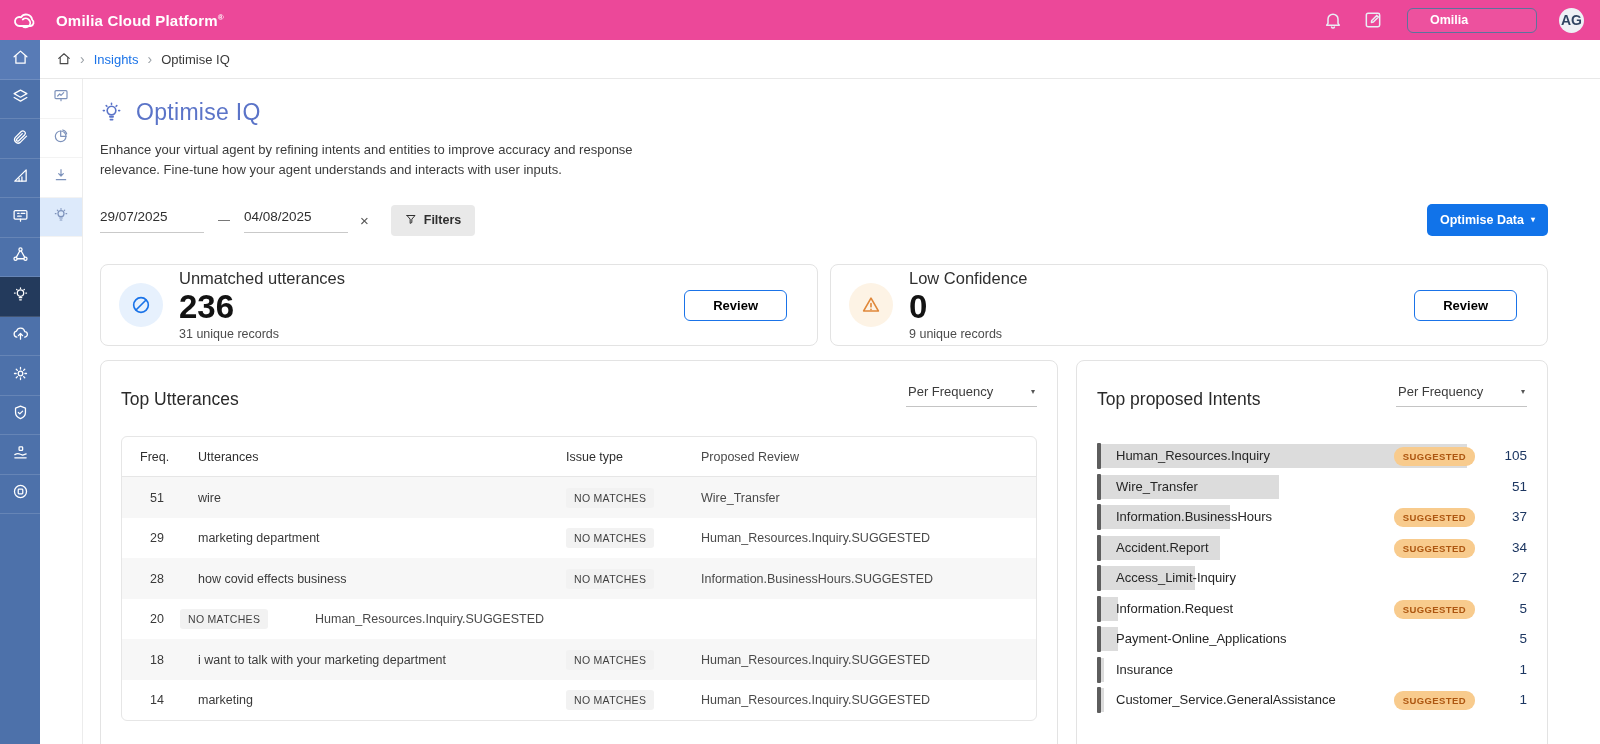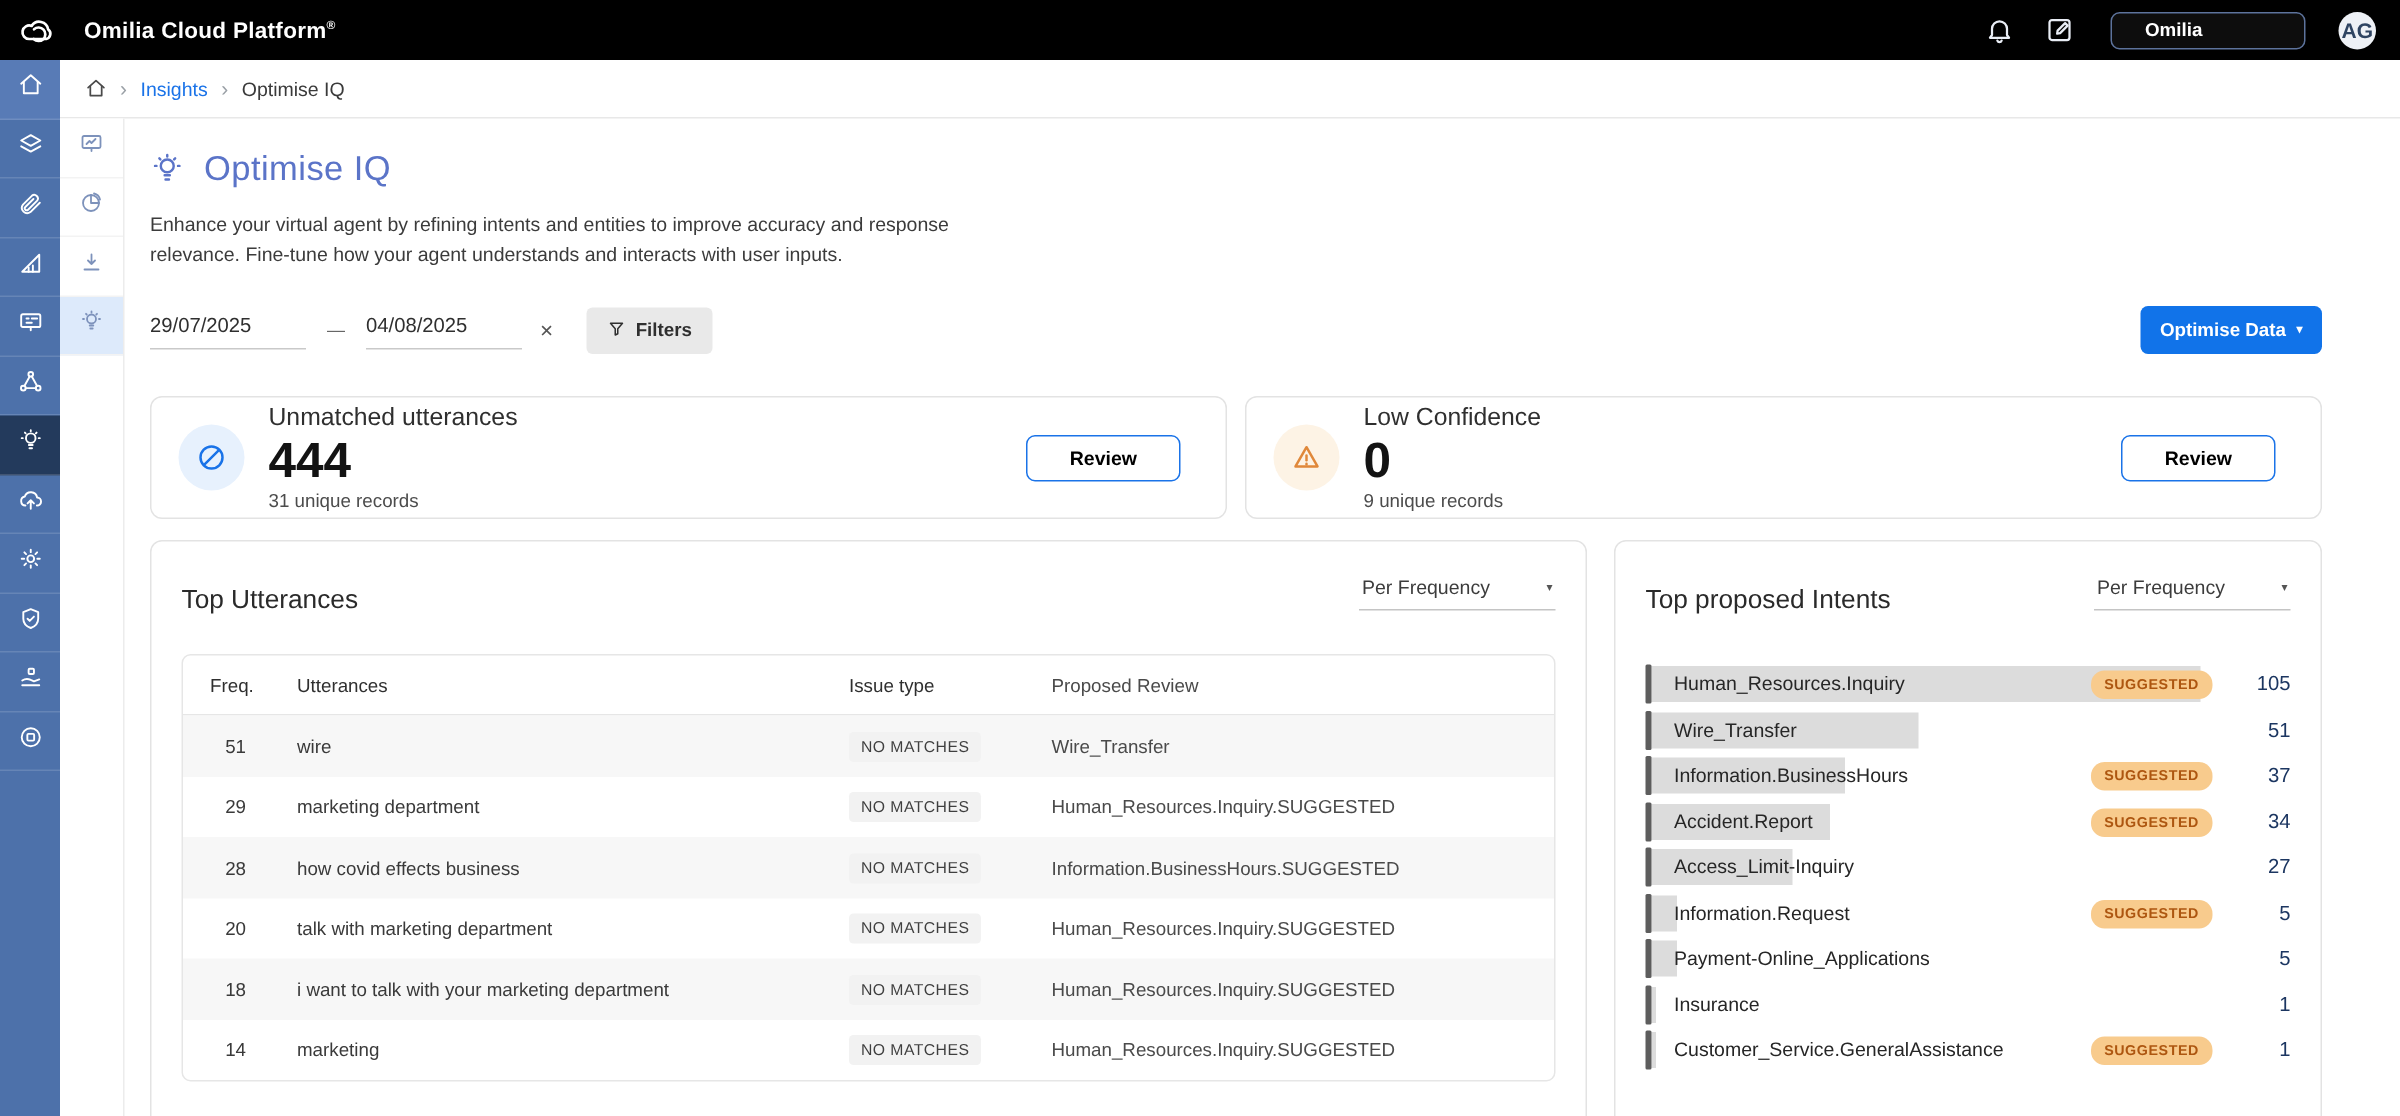--- a/index.html
+++ b/index.html
@@ -2,21 +2,21 @@
 <html><head>
 <meta charset="utf-8">
 <style>
   * { box-sizing: border-box; margin: 0; padding: 0; }
   html,body { background:#fff; }
   .app {
     width:1600px; height:744px; overflow:hidden; position:relative;
     font-family:"Liberation Sans", sans-serif; background:#fff; color:#2f2f2f;
   }
   
-  .topbar { height:40px; background:#000000; display:flex; align-items:center; padding:0 16px 0 12px; gap:10px; color:#fff; }
+  .topbar { height:40px; background:#ec4899; display:flex; align-items:center; padding:0 16px 0 12px; gap:10px; color:#fff; }
   .logo { display:flex; align-items:center; color:#fff; }
   .brand { font-size:15px; font-weight:bold; letter-spacing:.2px; margin-left:8px; white-space:nowrap; }
   .brand sup { font-size:8px; }
   .tb-spacer { flex:1; }
   .tb-icon { width:20px; height:20px; color:#e9edf5; display:flex; align-items:center; justify-content:center; margin-left:10px; cursor:pointer; }
   .org-box { width:130px; height:25px; margin-left:14px; border:1px solid #5d739c; border-radius:6px;
              background:rgba(255,255,255,.05); display:flex; align-items:center; padding:0 22px;
              font-size:12.5px; font-weight:bold; color:#fff; cursor:pointer; }
   .avatar { width:25px; height:25px; border-radius:50%; background:#eef1f6; color:#2f4462; font-size:14px; font-weight:bold;
             display:flex; align-items:center; justify-content:center; margin-left:12px; cursor:pointer; }
@@ -304,21 +304,21 @@
           <div class="cards-row">
             <div class="card">
               <span class="card-icon blue">
                 <svg viewBox="0 0 24 24" fill="none" stroke="currentColor" stroke-width="1.8" stroke-linecap="round">
                     <circle cx="12" cy="12" r="8"></circle>
                     <path d="M6.8 17.2L17.2 6.8"></path>
                   </svg>
               </span>
               <div class="card-text">
                 <span class="card-title">Unmatched utterances</span>
-                <span class="card-value">444</span>
+                <span class="card-value">236</span>
                 <span class="card-sub">31 unique records</span>
               </div>
               <button class="review-btn">Review</button>
             </div>
             <div class="card">
               <span class="card-icon orange">
                 <svg viewBox="0 0 24 24" fill="none" stroke="currentColor" stroke-width="1.8" stroke-linecap="round" stroke-linejoin="round">
                     <path d="M12 4.5l8 14H4l8-14z"></path>
                     <path d="M12 10.5v3.5"></path>
                     <path d="M12 16.6v.4"></path>
@@ -368,21 +368,20 @@
 
                     <div class="t-row">
                       <span class="c-freq">28</span>
                       <span class="c-utt">how covid effects business</span>
                       <span class="c-issue"><span class="badge-nomatch">NO MATCHES</span></span>
                       <span class="c-intent">Information.BusinessHours.SUGGESTED</span>
                     </div>
 
                     <div class="t-row">
                       <span class="c-freq">20</span>
-                      <span class="c-utt">talk with marketing department</span>
                       <span class="c-issue"><span class="badge-nomatch">NO MATCHES</span></span>
                       <span class="c-intent">Human_Resources.Inquiry.SUGGESTED</span>
                     </div>
 
                     <div class="t-row">
                       <span class="c-freq">18</span>
                       <span class="c-utt">i want to talk with your marketing department</span>
                       <span class="c-issue"><span class="badge-nomatch">NO MATCHES</span></span>
                       <span class="c-intent">Human_Resources.Inquiry.SUGGESTED</span>
                     </div>

